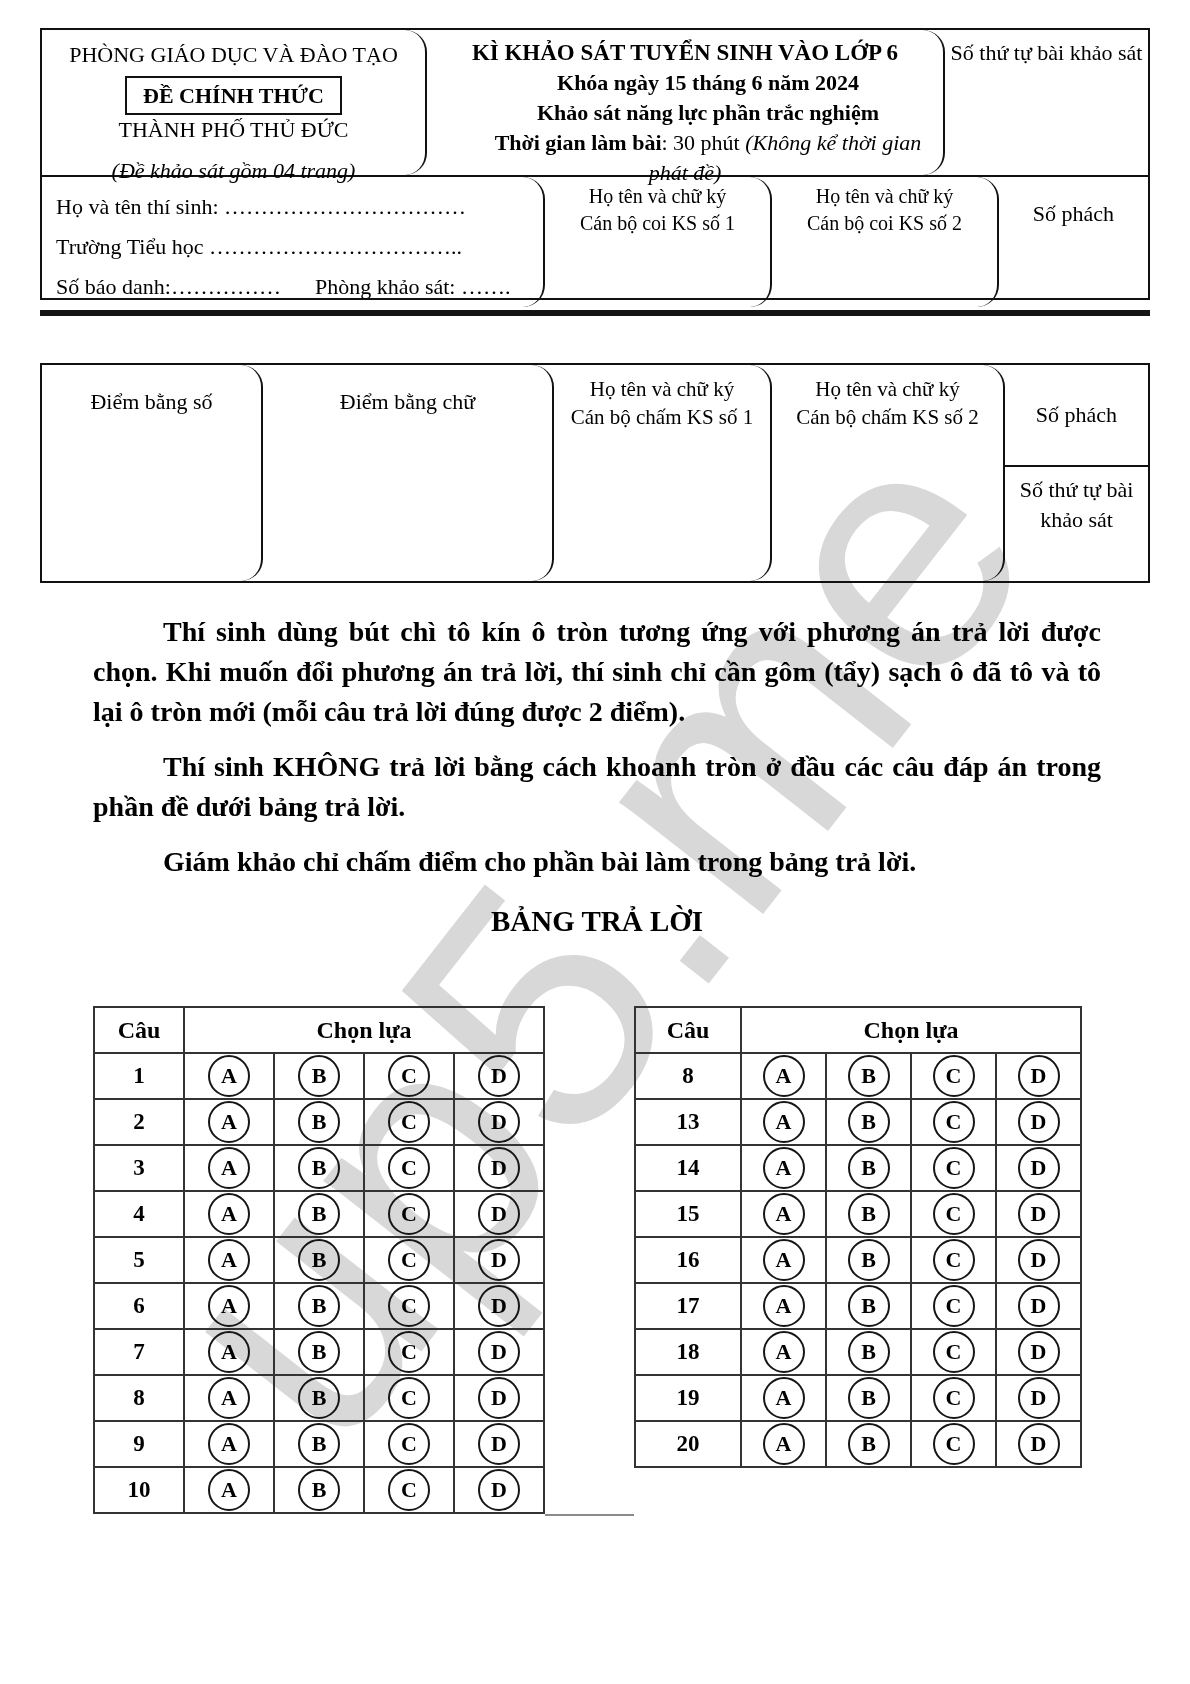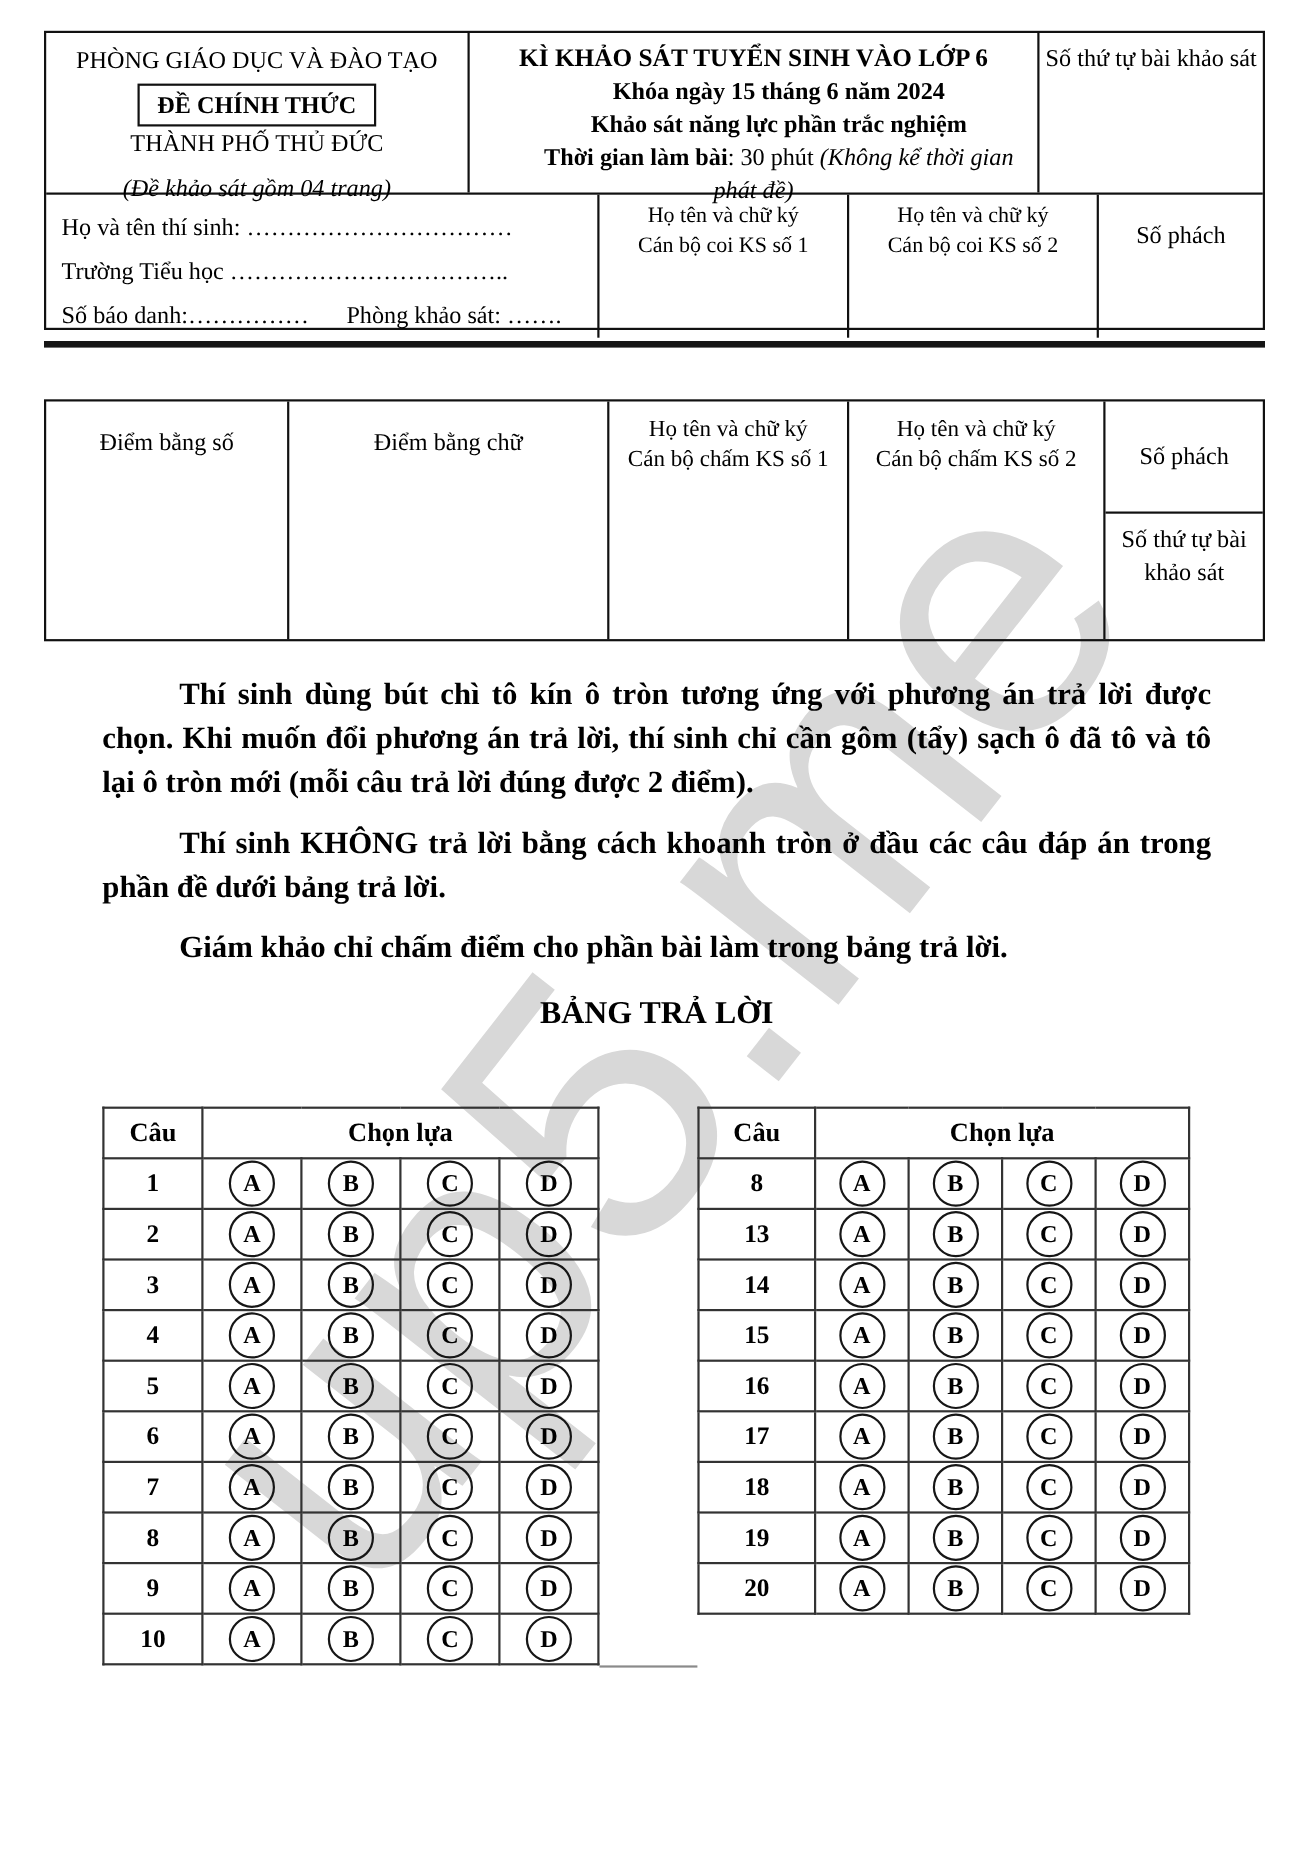--- a/index.html
+++ b/index.html
@@ -13,21 +13,21 @@
     font-family:"Liberation Sans","DejaVu Sans",sans-serif;
     font-size:345px;color:#d8d8d8;white-space:nowrap;line-height:1;
     user-select:none;
   }
   .z{position:absolute;z-index:1;}
   
   .t1{left:40px;top:28px;width:1110px;height:272px;border:2px solid #111;box-sizing:border-box;display:flex;flex-direction:column;background:transparent;}
   .t1r1{display:flex;height:147px;box-sizing:border-box;border-bottom:2px solid #111;}
   .t1r2{display:flex;flex:1;}
   .cell{box-sizing:border-box;}
-  .br{border-right:2px solid #111;}
+  .br{border-right:2px solid #111;border-radius:22px;}
   .t1c1{width:385px;text-align:center;padding-top:10px;font-size:22px;line-height:29px;}
   .t1c2{width:518px;text-align:center;padding-top:8px;font-size:22px;line-height:30px;}
   .t1c3{flex:1;text-align:center;padding-top:8px;font-size:22px;line-height:30px;}
   .badge{display:inline-block;border:2px solid #111;padding:3px 16px;font-weight:bold;font-size:22px;margin-top:7px;}
   .pagesnote{font-style:italic;margin-top:12px;font-size:22px;}
   .examtitle{font-weight:bold;font-size:23px;}
   .bold{font-weight:bold;margin-left:46px;}
   .ital{font-style:italic;}
   .t1r2c1{width:503px;padding:10px 0 0 14px;font-size:22px;line-height:40px;}
   .t1r2c2,.t1r2c3{width:227px;text-align:center;padding-top:6px;font-size:20px;line-height:27px;}

